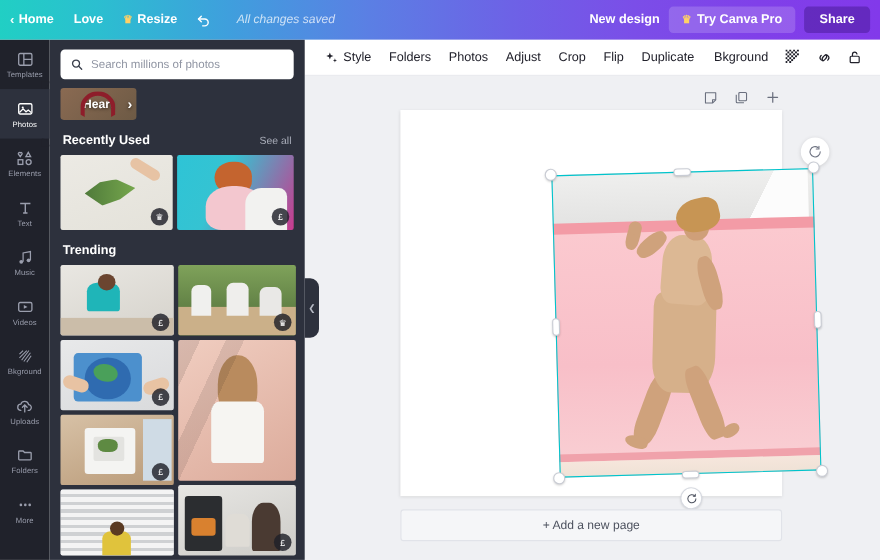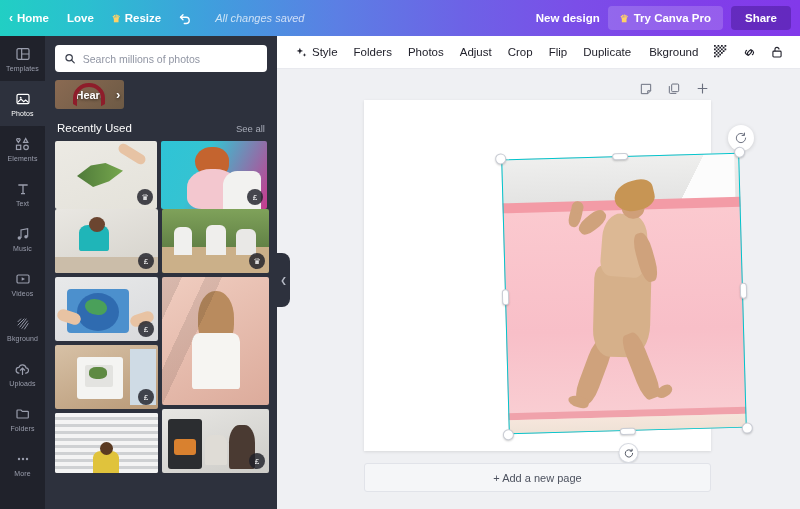--- a/index.html
+++ b/index.html
@@ -111,21 +111,21 @@
     clip-path: polygon(0 0,100% 0,100% 70%,50% 100%,0 70%);
   }
   #chip-love { background: linear-gradient(100deg,#2a2a2a,#8d8d8d 45%,#141414); }
   #chip-food { background: linear-gradient(120deg,#d8cfc4,#b9a894); }
   #chips-next { color: #fff; font-size: 13px; font-weight: bold; margin-left: -12px; z-index: 3; cursor: pointer; text-shadow:0 1px 3px rgba(0,0,0,.7); }
 
   .sec-head {
     display: flex; align-items: baseline; justify-content: space-between;
     padding: 13px 12px 7px 12px;
   }
-  .sec-title { color: #fff; font-size: 11.5px; font-weight: normal; }
+  .sec-title { color: #fff; font-size: 11.5px; font-weight: bold; }
   .sec-link { color: #a8acb8; font-size: 9.5px; cursor: pointer; }
 
   .grid { padding: 0 10px; display: flex; gap: 4px; }
   .col { display: flex; flex-direction: column; gap: 4px; }
   .thumb { position: relative; border-radius: 2px; overflow: hidden; cursor: pointer; }
   .badge {
     position: absolute; right: 4px; bottom: 4px; width: 16px; height: 16px;
     border-radius: 50%; background: rgba(30,32,40,.82); color: #fff;
     font-size: 8px; display: flex; align-items: center; justify-content: center;
   }
@@ -411,20 +411,23 @@
         <div class="badge">♛</div>
       </div>
       <div class="thumb" style="width:107px;height:68px;background:linear-gradient(115deg,#2ec4d6 0%,#35c3d2 38%,#c93a8e 100%);">
         <div style="position:absolute;left:34px;top:6px;width:34px;height:30px;background:#c4642f;border-radius:52% 48% 44% 56%;"></div>
         <div style="position:absolute;left:26px;top:28px;width:52px;height:40px;background:#f3c7cf;border-radius:46% 46% 28% 28%;"></div>
         <div style="position:absolute;left:62px;top:30px;width:38px;height:38px;background:#f2f2f0;border-radius:38% 20% 0 0;"></div>
         <div class="badge">£</div>
       </div>
     </div>
 
+    <div class="sec-head">
+      <span class="sec-title">Trending</span>
+    </div>
 
     <div class="grid">
       <div class="col">
         <div class="thumb" style="width:103px;height:64px;background:linear-gradient(160deg,#e9e7e2,#d5d2cb);">
           <div style="position:absolute;left:24px;top:16px;width:30px;height:26px;background:#1fb5b8;border-radius:30% 30% 10% 10%;"></div>
           <div style="position:absolute;left:34px;top:8px;width:16px;height:15px;background:#6b4530;border-radius:50%;"></div>
           <div style="position:absolute;left:0;bottom:0;width:100%;height:16px;background:#cbbda9;"></div>
           <div class="badge">£</div>
         </div>
         <div class="thumb" style="width:103px;height:64px;background:linear-gradient(160deg,#e8e9ea,#d9dadc);">

